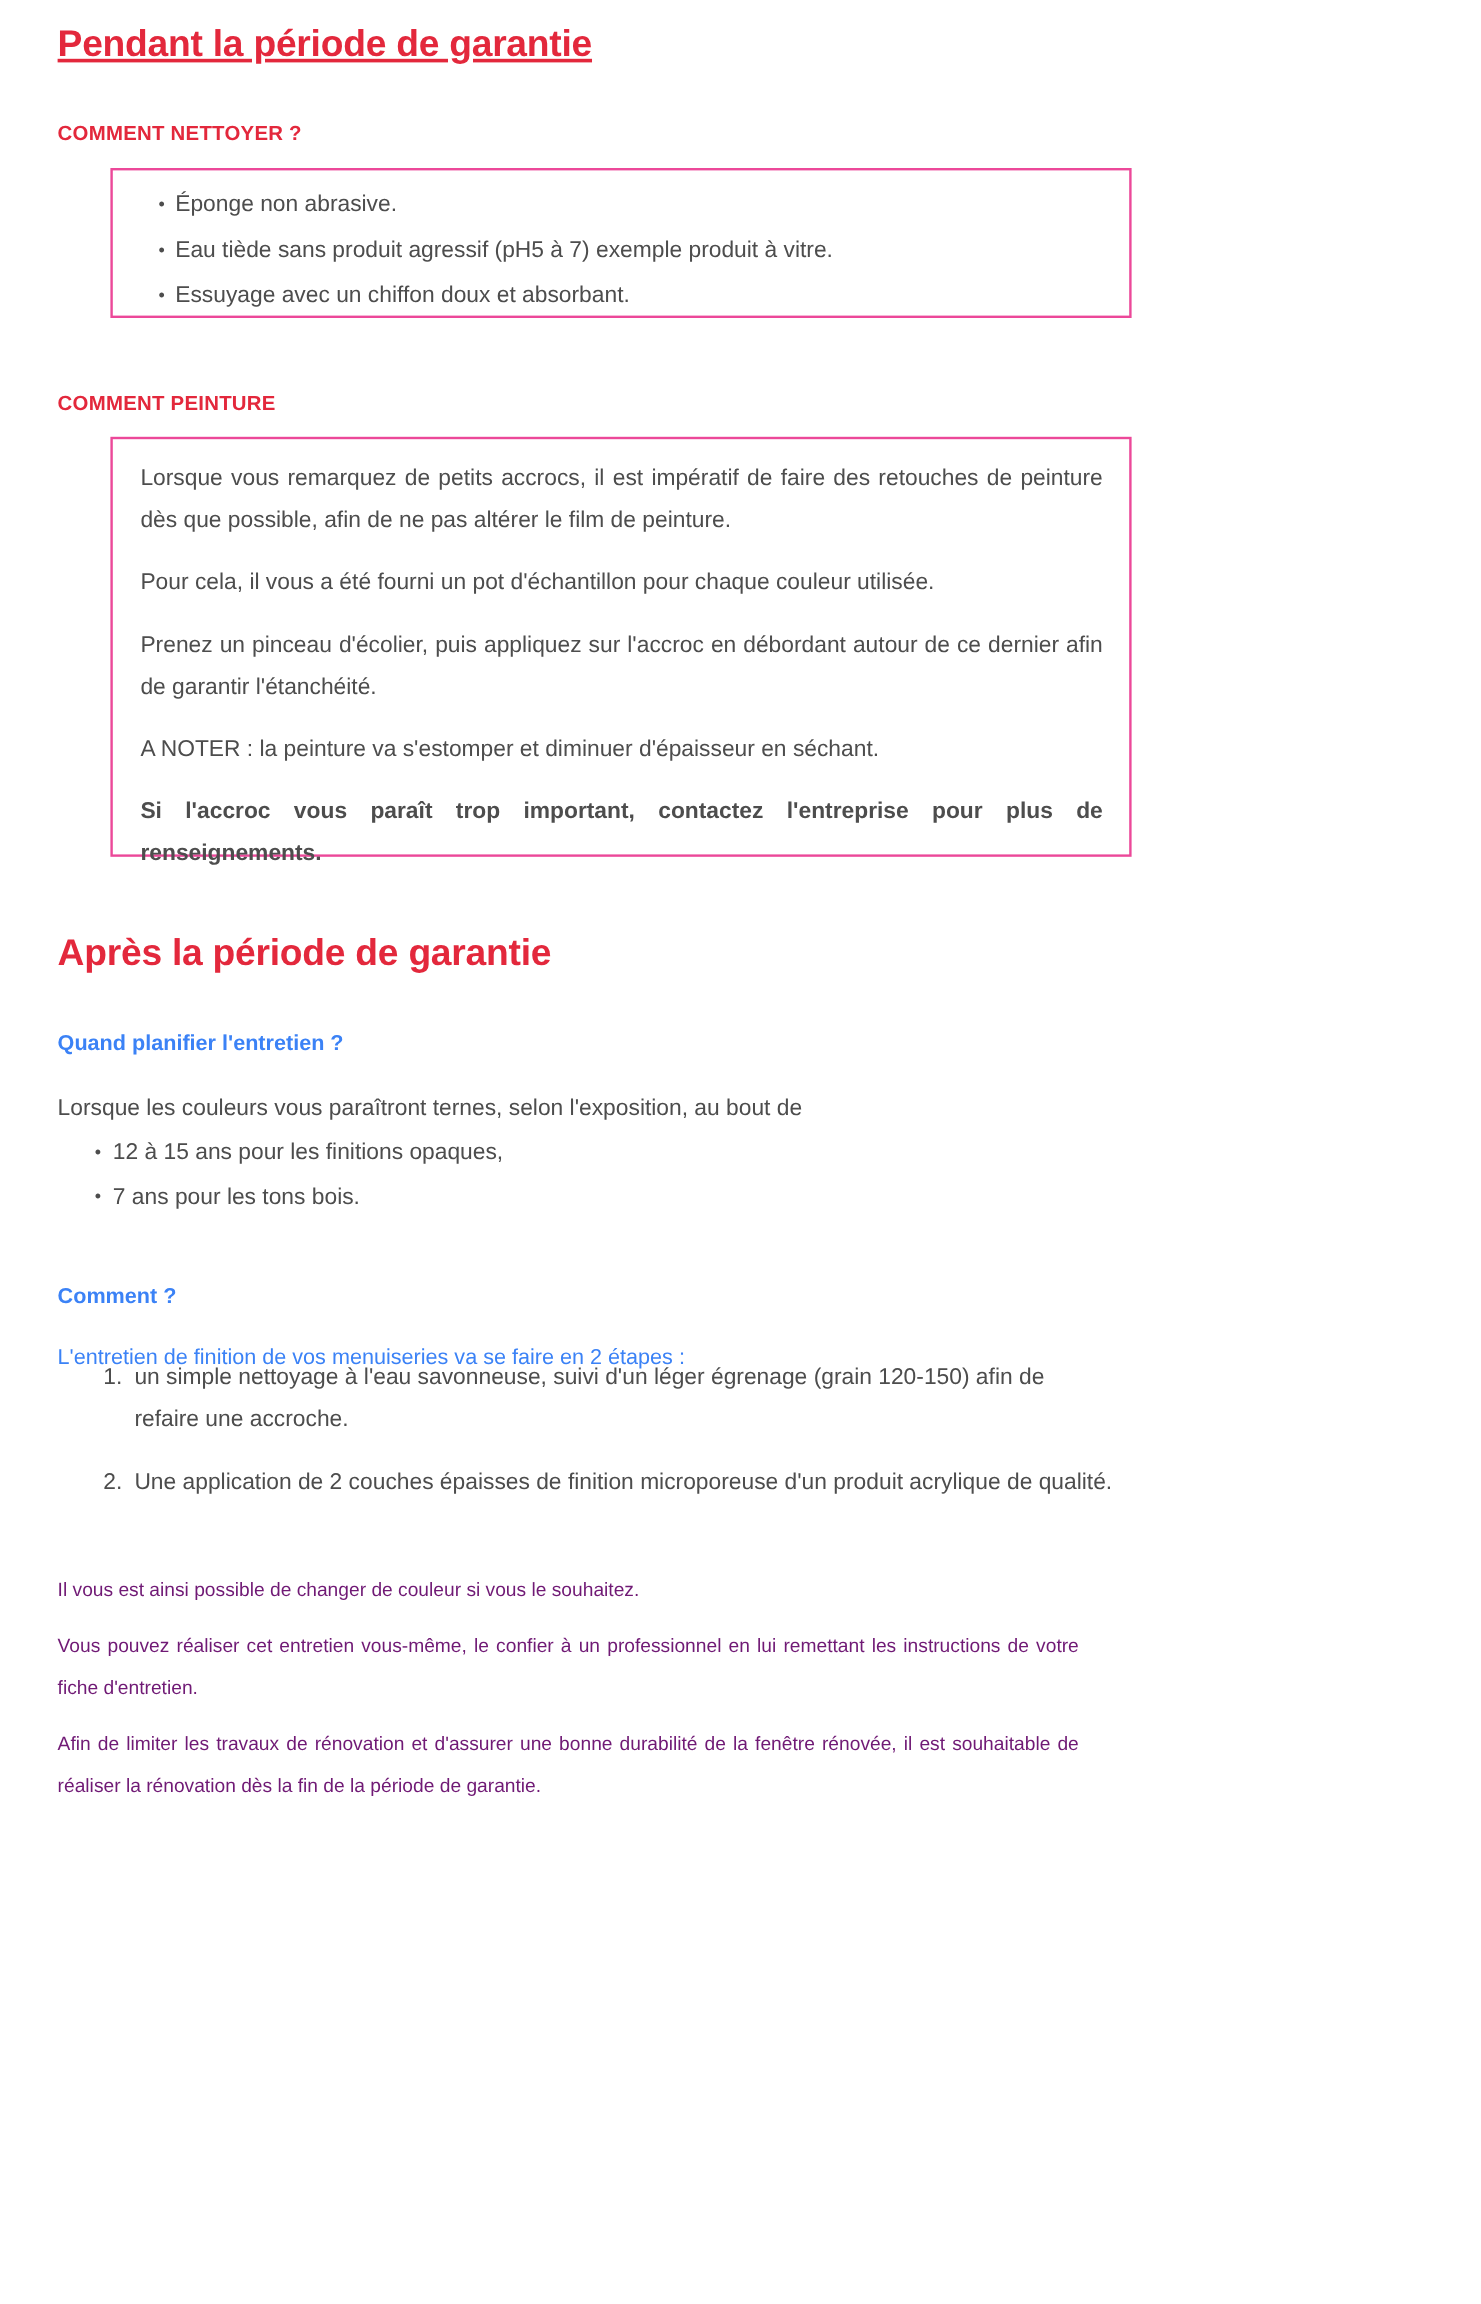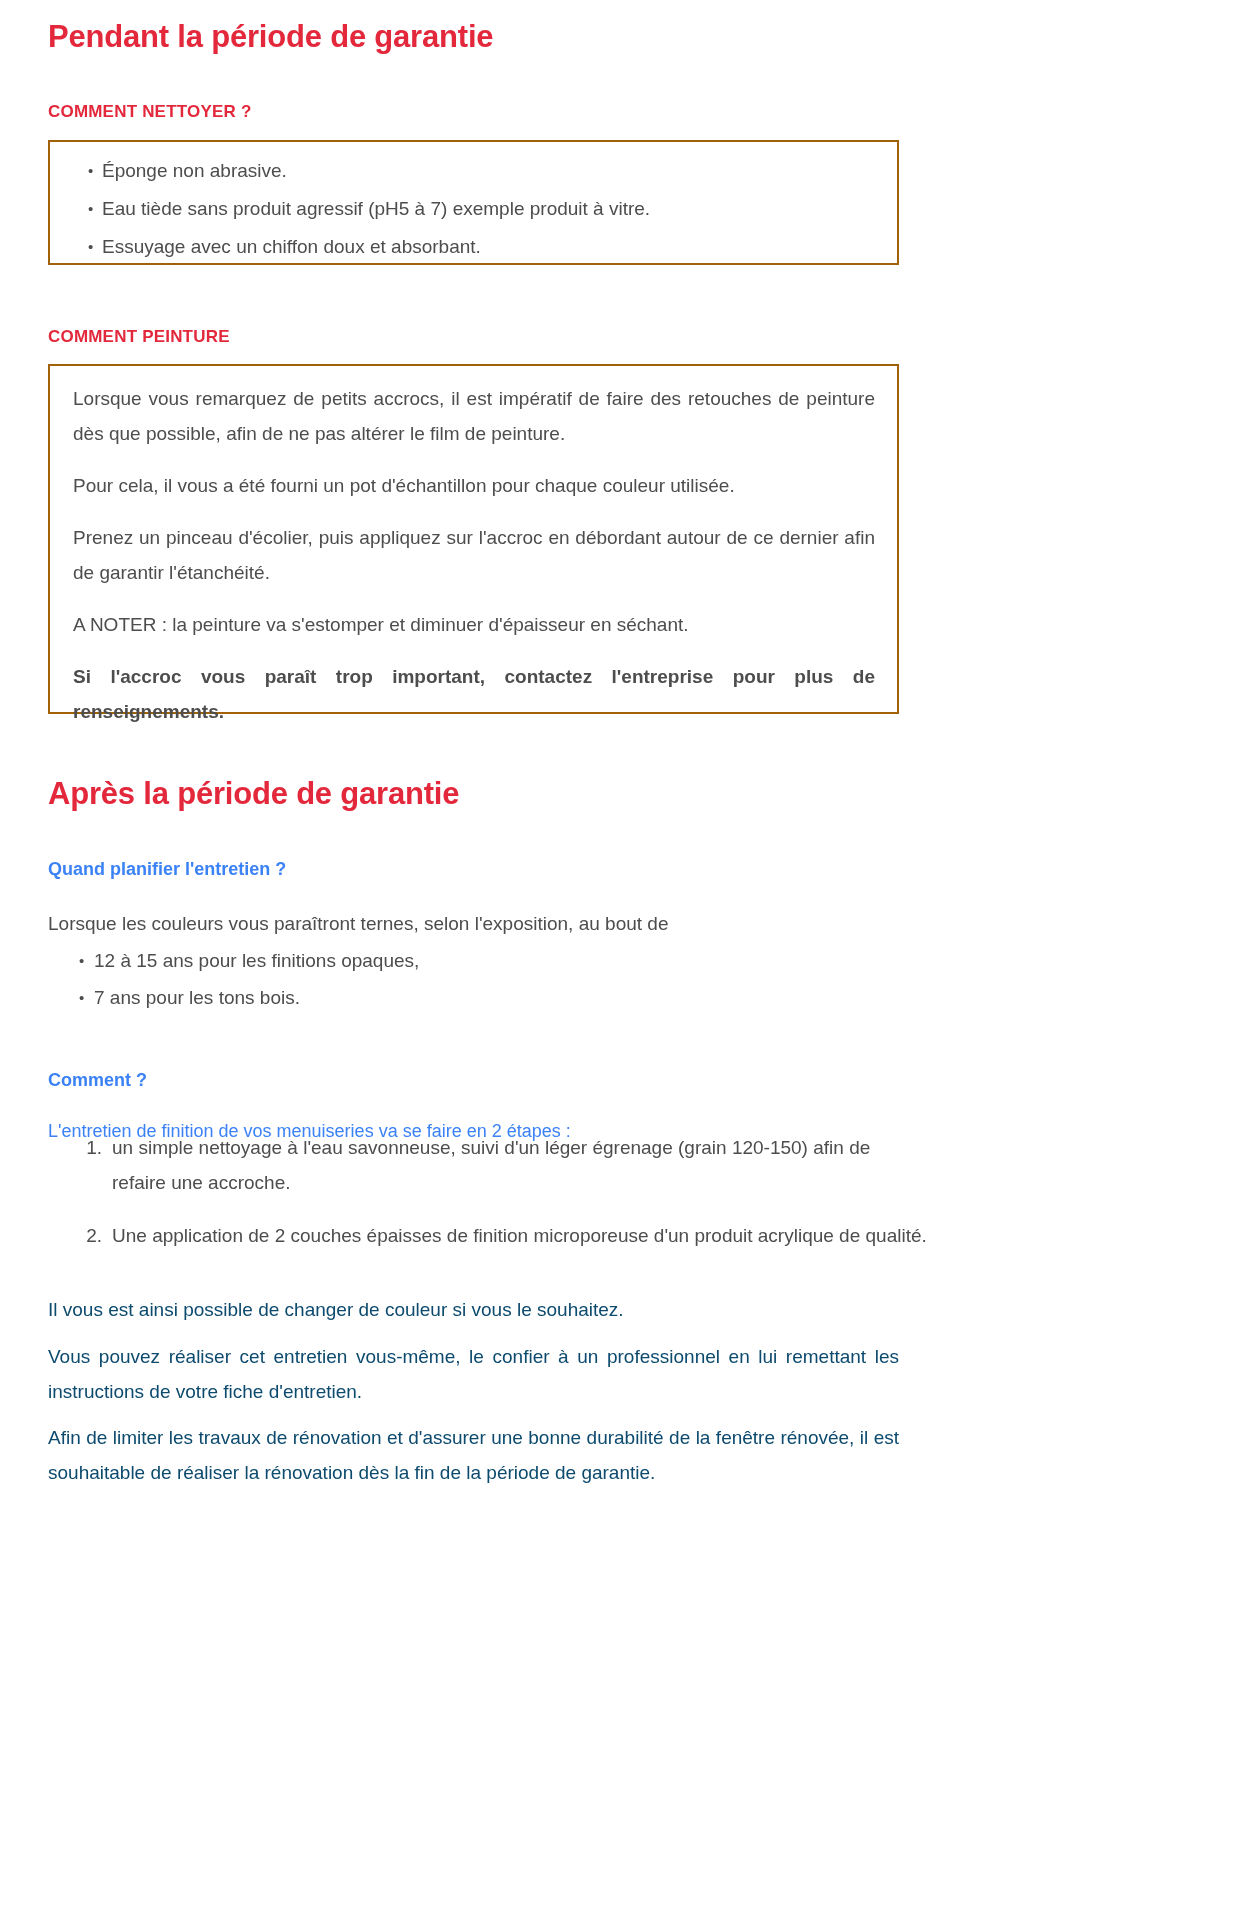--- a/index.html
+++ b/index.html
@@ -25,21 +25,21 @@
 
   
   .h-main {
     color: #e3283c;
     font-size: 31px;
     font-weight: bold;
     letter-spacing: -0.2px;
     margin: 0;
     padding: 0;
   }
-  .h-main-1 { position: absolute; left: 48px; top: 19px; }
+  .h-main-1 { position: absolute; left: 48px; top: 19px; text-decoration: underline; }
   .h-main-2 { position: absolute; left: 48px; top: 776px; }
 
   .h-sub {
     color: #e3283c;
     font-size: 17px;
     font-weight: bold;
     letter-spacing: 0.2px;
     margin: 0;
   }
   .h-sub-1 { position: absolute; left: 48px; top: 102px; }
@@ -50,22 +50,23 @@
     font-size: 18px;
     font-weight: bold;
     margin: 0;
   }
   .h-q-1 { position: absolute; left: 48px; top: 859px; }
   .h-q-2 { position: absolute; left: 48px; top: 1070px; }
 
   
   .red-box {
     position: absolute;
-    border: 2px solid #a16207;
+    border: 2px solid #ec4899;
     background: #ffffff;
+    margin-left: 44px;
   }
   .box-clean {
     left: 48px;
     top: 140px;
     width: 851px;
     height: 125px;
   }
   .box-paint {
     left: 48px;
     top: 364px;
@@ -185,24 +186,24 @@
     text-align: right;
   }
   .steps li.j { text-align: justify; }
 
   .tail {
     position: absolute;
     left: 48px;
     width: 851px;
   }
   .tail p {
-    font-size: 19px;
+    font-size: 16px;
     line-height: 35px;
-    color: #0c4a6e;
-    margin: 2px 0 18px 0;
+    color: #701a75;
+    margin: 18px 0 18px 0;
   }
   .tail p.j { text-align: justify; }
   .tail-1 { top: 1290px; }
   .tail-2 { top: 1337px; }
   .tail-3 { top: 1418px; }
 </style>
 </head>
 <body>
 
 <div class="page">

